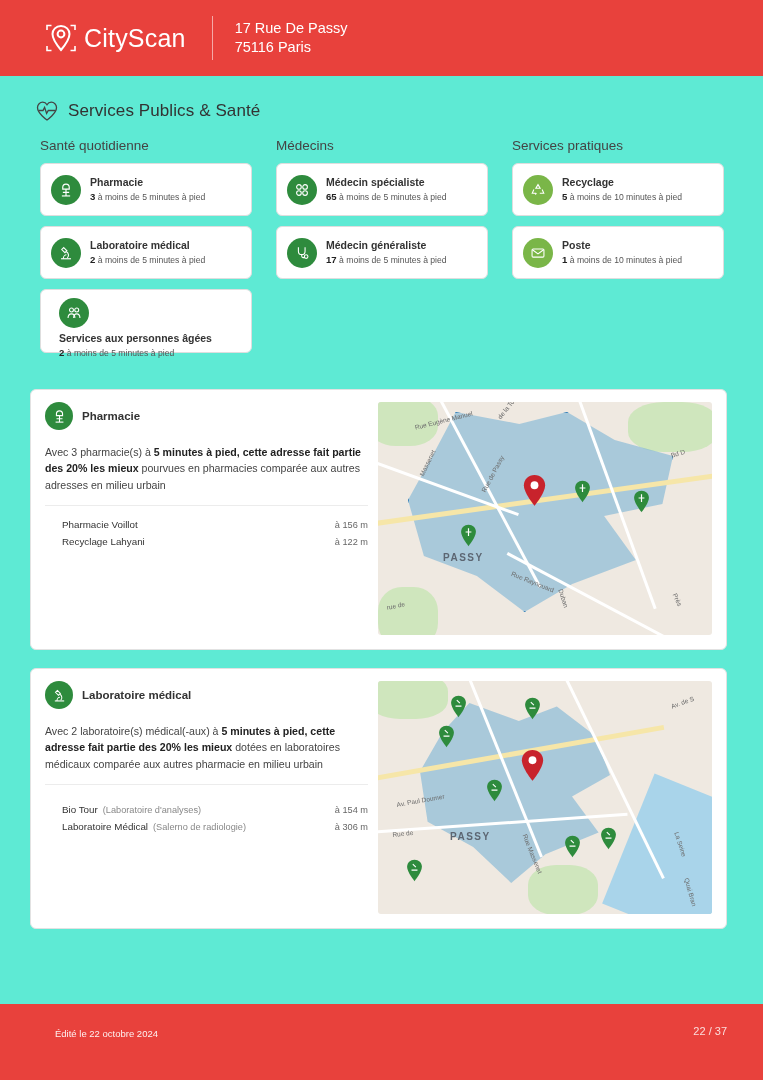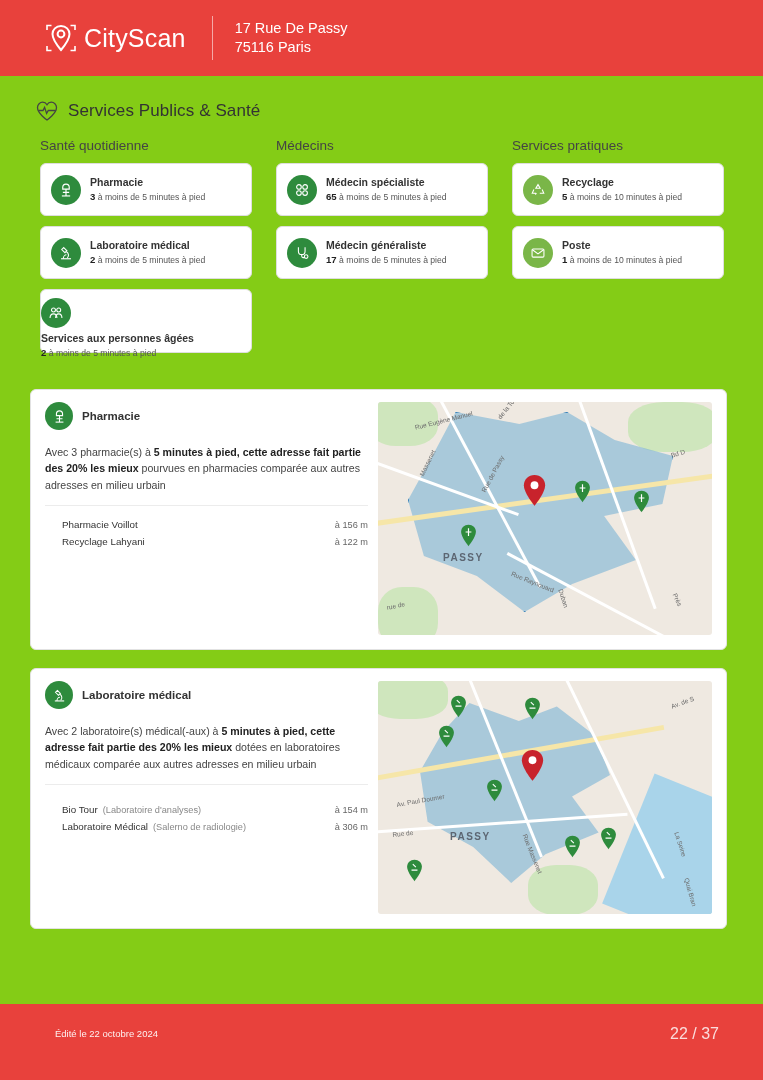--- a/index.html
+++ b/index.html
@@ -8,21 +8,21 @@
     height: 1080px;
     background: #ffffff;
     font-family: "Liberation Sans", sans-serif;
     color: #3a3a3a;
     overflow: hidden;
   }
   .page {
     position: relative;
     width: 763px;
     height: 1080px;
-    background: #84cc16;
+    background: #5eead4;
   }
 
   
   .header {
     height: 76px;
     background: #e8413c;
     display: flex;
     align-items: center;
     padding-left: 44px;
     color: #fff;
@@ -103,21 +103,21 @@
   .card-text { line-height: 1.25; }
   .card-name {
     font-size: 10.5px;
     font-weight: 700;
     color: #333;
     display: block;
     margin-bottom: 2px;
   }
   .card-sub { font-size: 8.6px; color: #555; display: block; }
   .card-sub b { font-size: 9.6px; color: #222; }
-  .card.stacked { display: block; height: 64px; padding: 8px 0; }
+  .card.stacked { display: block; height: 64px; padding: 8px 18px; }
   .card.stacked .badge { margin-bottom: 4px; }
 
   
   .panel {
     position: relative;
     margin: 0 36px 0 30px;
     border: 1px solid #e2e2e2;
     border-radius: 6px;
     background: #fff;
     padding: 12px 14px 14px 14px;
@@ -226,22 +226,22 @@
     color: #fff;
   }
   .footer .edited {
     position: absolute;
     left: 55px; top: 24px;
     font-size: 9.5px;
     color: rgba(255,255,255,0.92);
   }
   .footer .pageno {
     position: absolute;
-    right: 44px; top: 21px;
-    font-size: 16px;
+    right: 36px; top: 21px;
+    font-size: 11px;
     color: rgba(255,255,255,0.82);
   }
 </style>
 </head>
 <body>
 
 <div class="page">
 
   <div class="header">
     <div class="logo-wrap">
@@ -474,21 +474,21 @@
           <svg width="17" height="17" viewBox="0 0 20 20">
             <path d="M7.5 4 L11 7.5 L8.8 9.7 L5.3 6.2 Z" fill="none" stroke="#fff" stroke-width="1.2"></path>
             <path d="M10.4 8.6 C13 10 13.6 13.6 11.4 15.4" fill="none" stroke="#fff" stroke-width="1.2"></path>
             <path d="M4.5 16.4 L15.5 16.4" stroke="#fff" stroke-width="1.3"></path>
             <path d="M7 16.4 C7 13.5 9 12 10.5 12" fill="none" stroke="#fff" stroke-width="1.2"></path>
           </svg>
         </span>
         <span class="panel-title">Laboratoire médical</span>
       </div>
       <div class="panel-desc">
-        <span>Avec </span><span>2 laboratoire(s) médical(-aux) à </span><b>5 minutes à pied, cette adresse fait partie des 20% les mieux</b><span> dotées en laboratoires médicaux comparée aux autres adresses en milieu urbain</span>
+        <span>Avec </span><span>2 laboratoire(s) médical(-aux) à </span><b>5 minutes à pied, cette adresse fait partie des 20% les mieux</b><span> dotées en laboratoires médicaux comparée aux autres pharmacie en milieu urbain</span>
       </div>
       <div class="poi-list" style="margin-top:16px;">
         <div class="poi">
           <span class="nm">Bio Tour</span>
           <span class="sub">(Laboratoire d'analyses)</span>
           <span class="dist">à 154 m</span>
         </div>
         <div class="poi">
           <span class="nm">Laboratoire Médical</span>
           <span class="sub">(Salerno de radiologie)</span>

